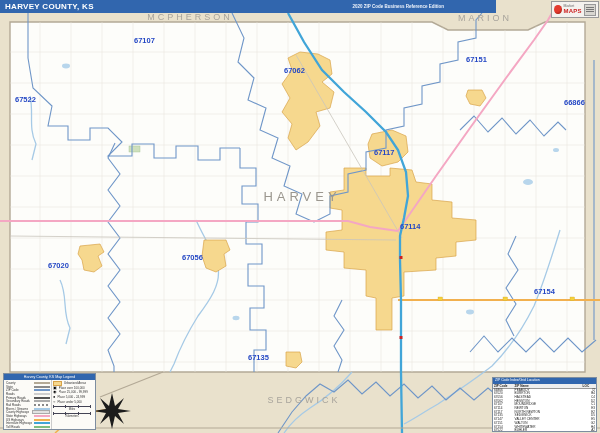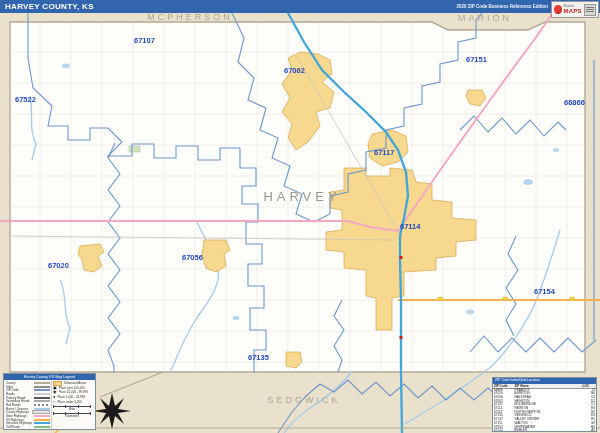--- a/index.html
+++ b/index.html
@@ -1,19 +1,19 @@
 <!DOCTYPE html>
 <html><head>
 <meta charset="utf-8">
 <style>
   html,body{margin:0;padding:0;background:#888;}
   #stage{position:relative;width:600px;height:433px;overflow:hidden;
          font-family:"Liberation Sans",sans-serif;background:#e9e1cc;}
   
-  #hdr{position:absolute;left:0;top:0;width:600px;height:13px;background:#3166ae;
+  #hdr{position:absolute;left:0;top:0;width:496px;height:13px;background:#3166ae;
        z-index:5;display:flex;align-items:center;justify-content:space-between;}
   #hdr .title{color:#fff;font-weight:bold;font-size:8px;padding-left:5px;letter-spacing:.3px;}
   #hdr .edition{color:#eef3fb;font-size:4.5px;font-weight:bold;padding-right:52px;}
   #logo{position:absolute;right:1px;top:1px;width:48px;height:17px;background:#f4f2ee;
         border:0.5px solid #999;z-index:6;display:flex;align-items:center;gap:2px;padding:0 2px;box-sizing:border-box;}
   #logo .dots{width:9px;height:9px;border-radius:50%;background:radial-gradient(circle at 35% 35%,#e33b2e 45%,#b3261c 75%);}
   #logo .brand{line-height:1;}
   #logo .brand .sub{font-size:3.5px;color:#666;display:block;}
   #logo .brand .main{font-size:6px;color:#cc2222;font-weight:bold;display:block;letter-spacing:.2px;}
   #logo .panel{margin-left:auto;width:14px;height:12px;background:#d8d6d0;border:0.5px solid #999;

